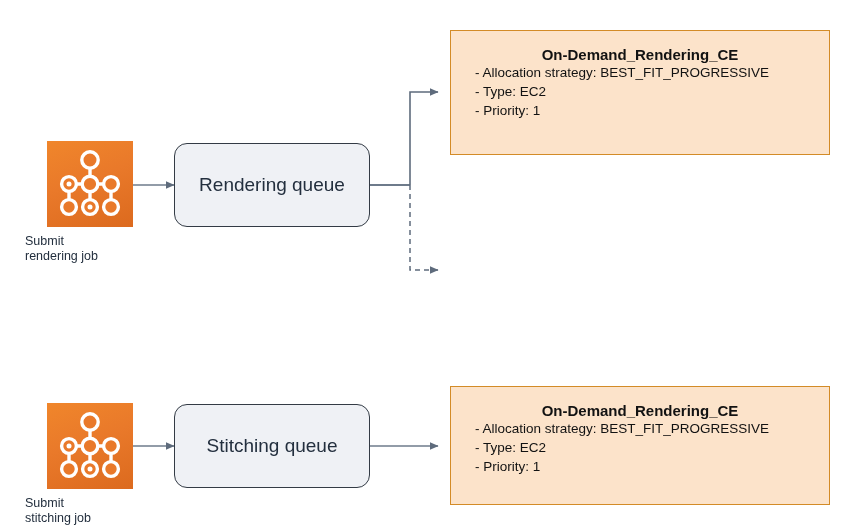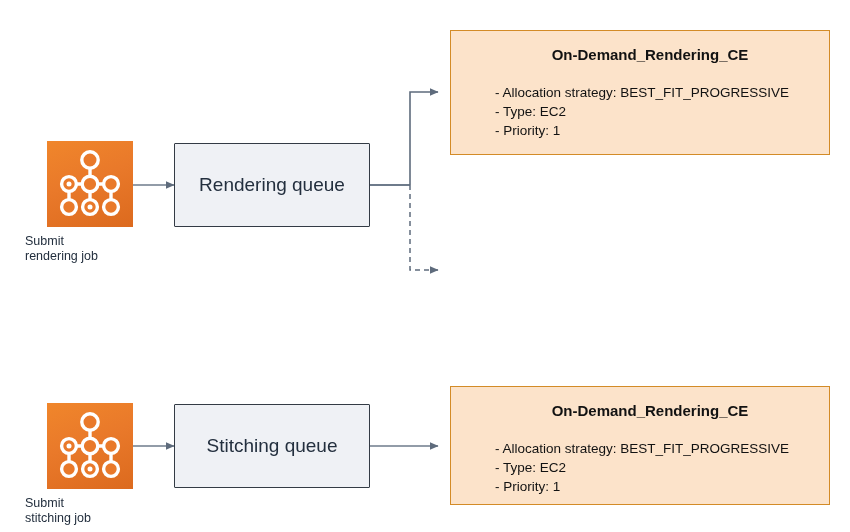--- a/index.html
+++ b/index.html
@@ -53,47 +53,46 @@
     color: #232F3E;
     white-space: pre-line;
   }
 
   
   .queue-box {
     position: absolute;
     box-sizing: border-box;
     background: #EFF1F5;
     border: 1.6px solid #333B45;
-    border-radius: 1px;
+    border-radius: 13px;
     display: flex;
     align-items: center;
     justify-content: center;
   }
   .queue-label {
     font-size: 19px;
     color: #232F3E;
   }
 
   
   .ce-box {
     position: absolute;
     box-sizing: border-box;
     background: #FCE3CA;
     border: 1.7px solid #D38B27;
-    padding-left: 20px;
   }
   .ce-title {
     text-align: center;
     font-weight: bold;
     font-size: 15px;
     color: #121212;
     margin-top: 15px;
   }
   .ce-lines {
-    margin: 20px 0 0 24px;
+    margin: 0 0 0 24px;
   }
   .ce-line {
     font-size: 13.5px;
     line-height: 19px;
     color: #121212;
     white-space: nowrap;
   }
 </style>
 </head>
 <body>

